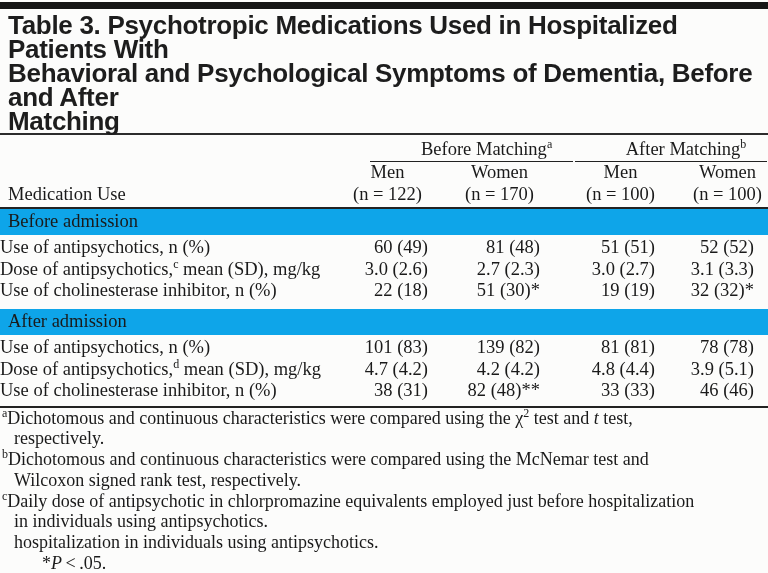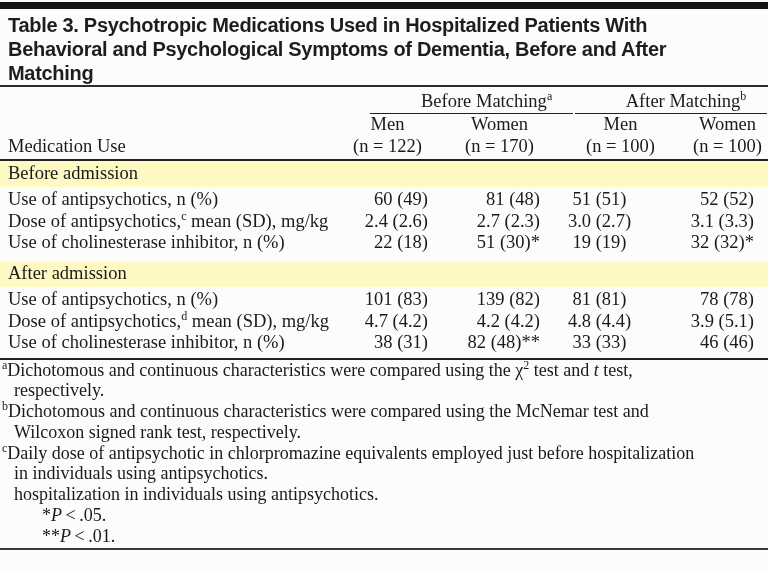--- a/index.html
+++ b/index.html
@@ -8,21 +8,21 @@
     background:#fcfcfb;
     color:#1a1a1a;
     font-family:"Liberation Serif", serif;
     overflow:hidden;
     position:relative;
   }
   .top-bar { margin-top:2px; height:7px; background:#151515; }
   .title {
     font-family:"Liberation Sans", sans-serif;
     font-weight:bold;
-    font-size:20px;
+    font-size:26px;
     line-height:24px;
     letter-spacing:-0.3px;
     color:#1d1d1d;
     padding:4px 8px 0 8px;
   }
   .title-rule { border:none; border-top:2px solid #2c2c2c; margin-top:0; }
 
   table.tbl {
     width:768px;
     border-collapse:collapse;
@@ -44,30 +44,30 @@
 
   .subhead-row th { vertical-align:bottom; padding-bottom:2px; border-bottom:2px solid #222; line-height:21.5px; white-space:nowrap; }
   .subhead-row th.rowhead { text-align:left; padding-left:8px; }
   .subhead-row th.num { text-align:center; }
   .subhead-row th .sex, .subhead-row th .n { display:block; }
   th.c2 { text-indent:20px; }
   th.c3 { text-indent:40px; }
   th.c4 { text-indent:30px; }
 
   tr.section td {
-    background:#fef9c3;
+    background:#0ea5e9;
     padding:2px 0 2px 8px;
     line-height:21.5px;
   }
   tr.data td { line-height:21.5px; padding:0; }
-  tr.data td.rowlabel { padding-left:8px; white-space:nowrap; }
+  tr.data td.rowlabel { white-space:nowrap; }
   tr.data td.num { text-align:right; white-space:nowrap; }
   tr.data td.c1 { padding-right:7px; }
   tr.data td.c2 { padding-right:4px; }
-  tr.data td.c3 { padding-right:2px;text-align:center; }
+  tr.data td.c3 { padding-right:2px; }
   tr.data td.c4 { padding-right:14px; }
   tr.data.first td { padding-top:2.5px; }
   tr.data.sec1-last td { padding-bottom:7.5px; }
   tr.data.sec2-last td { padding-bottom:4px; border-bottom:2px solid #222; }
 
   .footnotes { padding:0 4px 0 2px; font-size:18px; line-height:20.8px; }
   .fn .l1, .fn .l2 { display:block; white-space:nowrap; }
   .fn .l2 { padding-left:12px; }
   .fn i { font-style:italic; }
   .fn .mk { margin-right:0; }
@@ -130,21 +130,21 @@
     </tr>
     <tr class="data first">
       <td class="rowlabel"><span>Use of antipsychotics, n (%)</span><sup></sup><span></span></td>
       <td class="num c1">60 (49)</td>
       <td class="num c2">81 (48)</td>
       <td class="num c3">51 (51)</td>
       <td class="num c4">52 (52)</td>
     </tr>
     <tr class="data">
       <td class="rowlabel"><span>Dose of antipsychotics,</span><sup>c</sup><span> mean (SD), mg/kg</span></td>
-      <td class="num c1">2.4 (2.6)</td>
+      <td class="num c1">3.0 (2.6)</td>
       <td class="num c2">2.7 (2.3)</td>
       <td class="num c3">3.0 (2.7)</td>
       <td class="num c4">3.1 (3.3)</td>
     </tr>
     <tr class="data sec1-last">
       <td class="rowlabel"><span>Use of cholinesterase inhibitor, n (%)</span><sup></sup><span></span></td>
       <td class="num c1">22 (18)</td>
       <td class="num c2">51 (30)*</td>
       <td class="num c3">19 (19)</td>
       <td class="num c4">32 (32)*</td>

